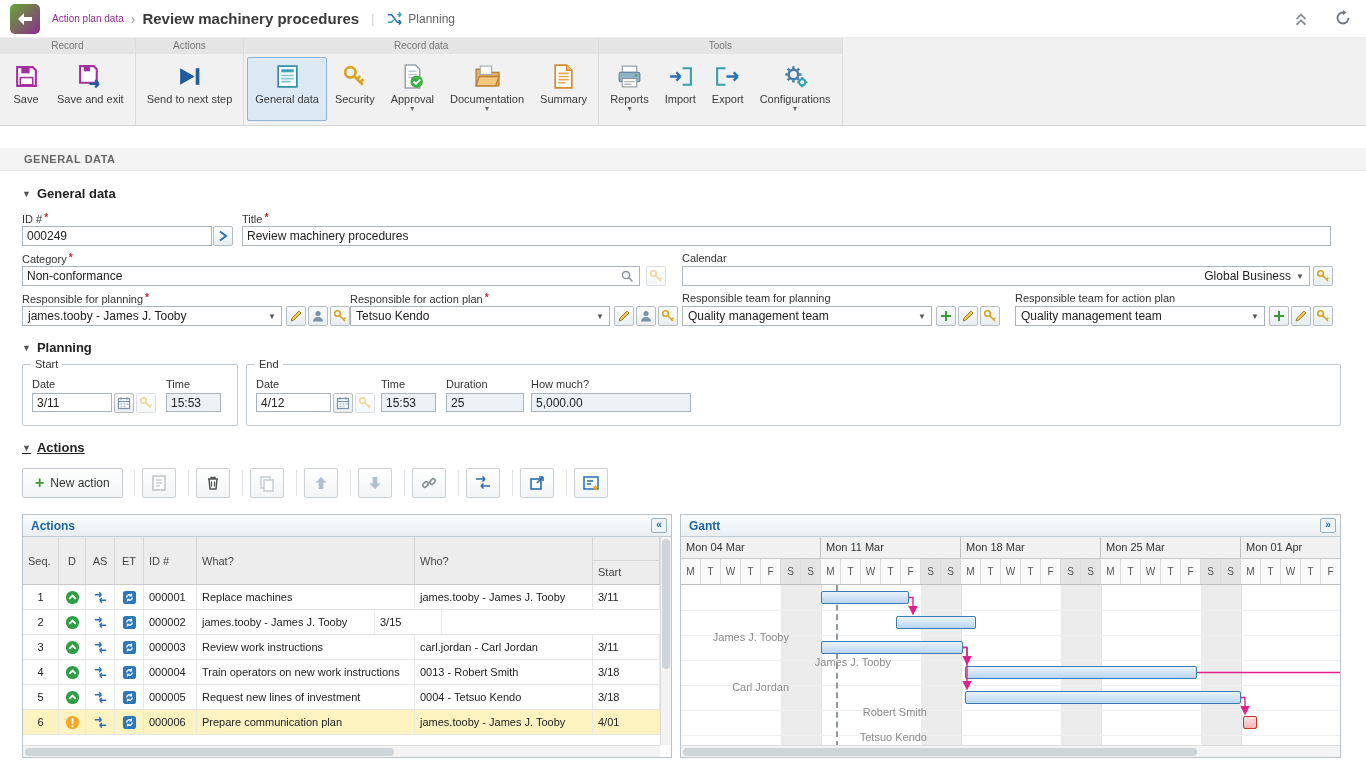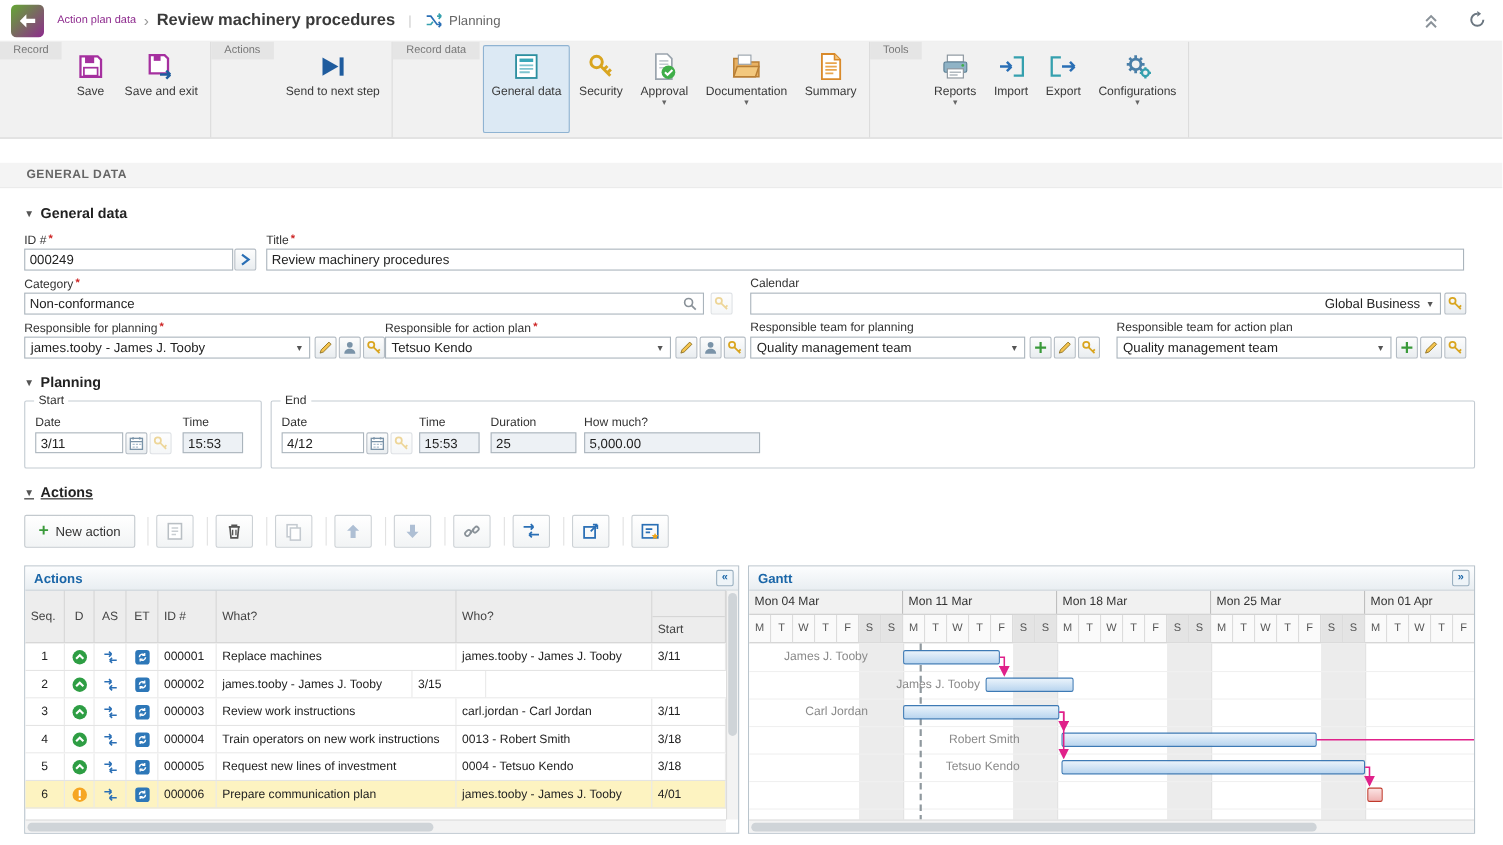--- a/index.html
+++ b/index.html
@@ -16,21 +16,21 @@
   .page-title { font-size:15px; font-weight:bold; color:#3a3a3a; }
   .tdiv { color:#ccc; margin:0 12px; }
   .step-ic { width:17px; height:17px; }
   .step-lbl { font-size:12px; color:#666; margin-left:5px; }
   .top-actions { position:absolute; right:14px; top:9px; display:flex; gap:24px; }
   .top-actions .tb-ic { width:18px; height:18px; cursor:pointer; }
 
   
   .ribbon { position:absolute; left:0; top:38px; width:100%; height:88px; background:#f1f1f1;
             border-bottom:1px solid #d6d6d6; display:flex; }
-  .rib-group { border-right:1px solid #dcdcdc; display:flex; flex-direction:row; }
+  .rib-group { border-right:1px solid #dcdcdc; display:flex; flex-direction:column; }
   .rib-fill { flex:1; }
   .rib-label { height:16px; background:#e5e5e5; font-size:10px; color:#777;
                text-align:center; line-height:16px; padding:0 12px; white-space:nowrap; }
   .rib-body { flex:1; display:flex; align-items:stretch; padding:3px 3px 4px; }
   .rib-body.col { flex-direction:column; justify-content:center; gap:2px; padding:2px 6px; }
   .rib-btn { display:flex; flex-direction:column; align-items:center; padding:5px 7px 2px;
              min-width:46px; border:1px solid transparent; border-radius:2px; cursor:pointer; }
   .rib-btn.sel { background:#dce9f4; border-color:#8fb3d2; }
   .rib-btn .ric { width:27px; height:27px; margin-bottom:3px; }
   .rlb { font-size:11px; color:#3a3a3a; white-space:nowrap; }
@@ -108,21 +108,21 @@
   .g-week { width:140px; border-right:1px solid #bfbfbf; font-size:11px; color:#333; padding:4px 0 0 5px; }
   .g-days { display:flex; height:26px; width:700px; border-bottom:1px solid #bfbfbf; background:#fafafa; }
   .g-day { width:20px; border-right:1px solid #dcdcdc; font-size:10px; color:#555;
            text-align:center; line-height:26px; }
   .g-day.we { background:#e4e4e4; }
   .g-body { position:relative; width:700px; height:162px; background:#fff; }
   .g-shade { position:absolute; top:0; width:40px; height:100%; background:#ececec; }
   .g-wline { position:absolute; top:0; width:1px; height:100%; background:#e0e0e0; }
   .g-rline { position:absolute; left:0; width:100%; height:1px; background:#f0f0f0; }
   .g-today { position:absolute; top:0; height:100%; width:0; border-left:2px dashed #8f989e; }
-  .g-label { position:absolute; width:160px; text-align:right; font-size:11px; color:#8a8a8a; line-height:13px; }
+  .g-label { position:absolute; width:160px; text-align:right; font-size:11px; color:#8a8a8a; line-height:13px;margin-top:40px; }
   .g-bar { position:absolute; height:13px; border:1px solid #3d7ab5; border-radius:2px;
            background:linear-gradient(#eaf3fb,#b9d5ef); cursor:pointer; }
   .g-bar.red { border-color:#c0392b; background:linear-gradient(#fbe3e3,#efb3b3); }
   .g-svg { position:absolute; left:0; top:0; pointer-events:none; }
 
   
   .sb-h { position:absolute; height:12px; background:#f3f3f3; border-top:1px solid #ddd; }
   .sb-th { position:absolute; top:2px; height:8px; background:#cfd4d8; border-radius:4px; }
   .sb-v { position:absolute; width:11px; background:#f3f3f3; border-left:1px solid #ddd; }
   .sb-tv { position:absolute; left:1px; width:8px; background:#cfd4d8; border-radius:4px; }

